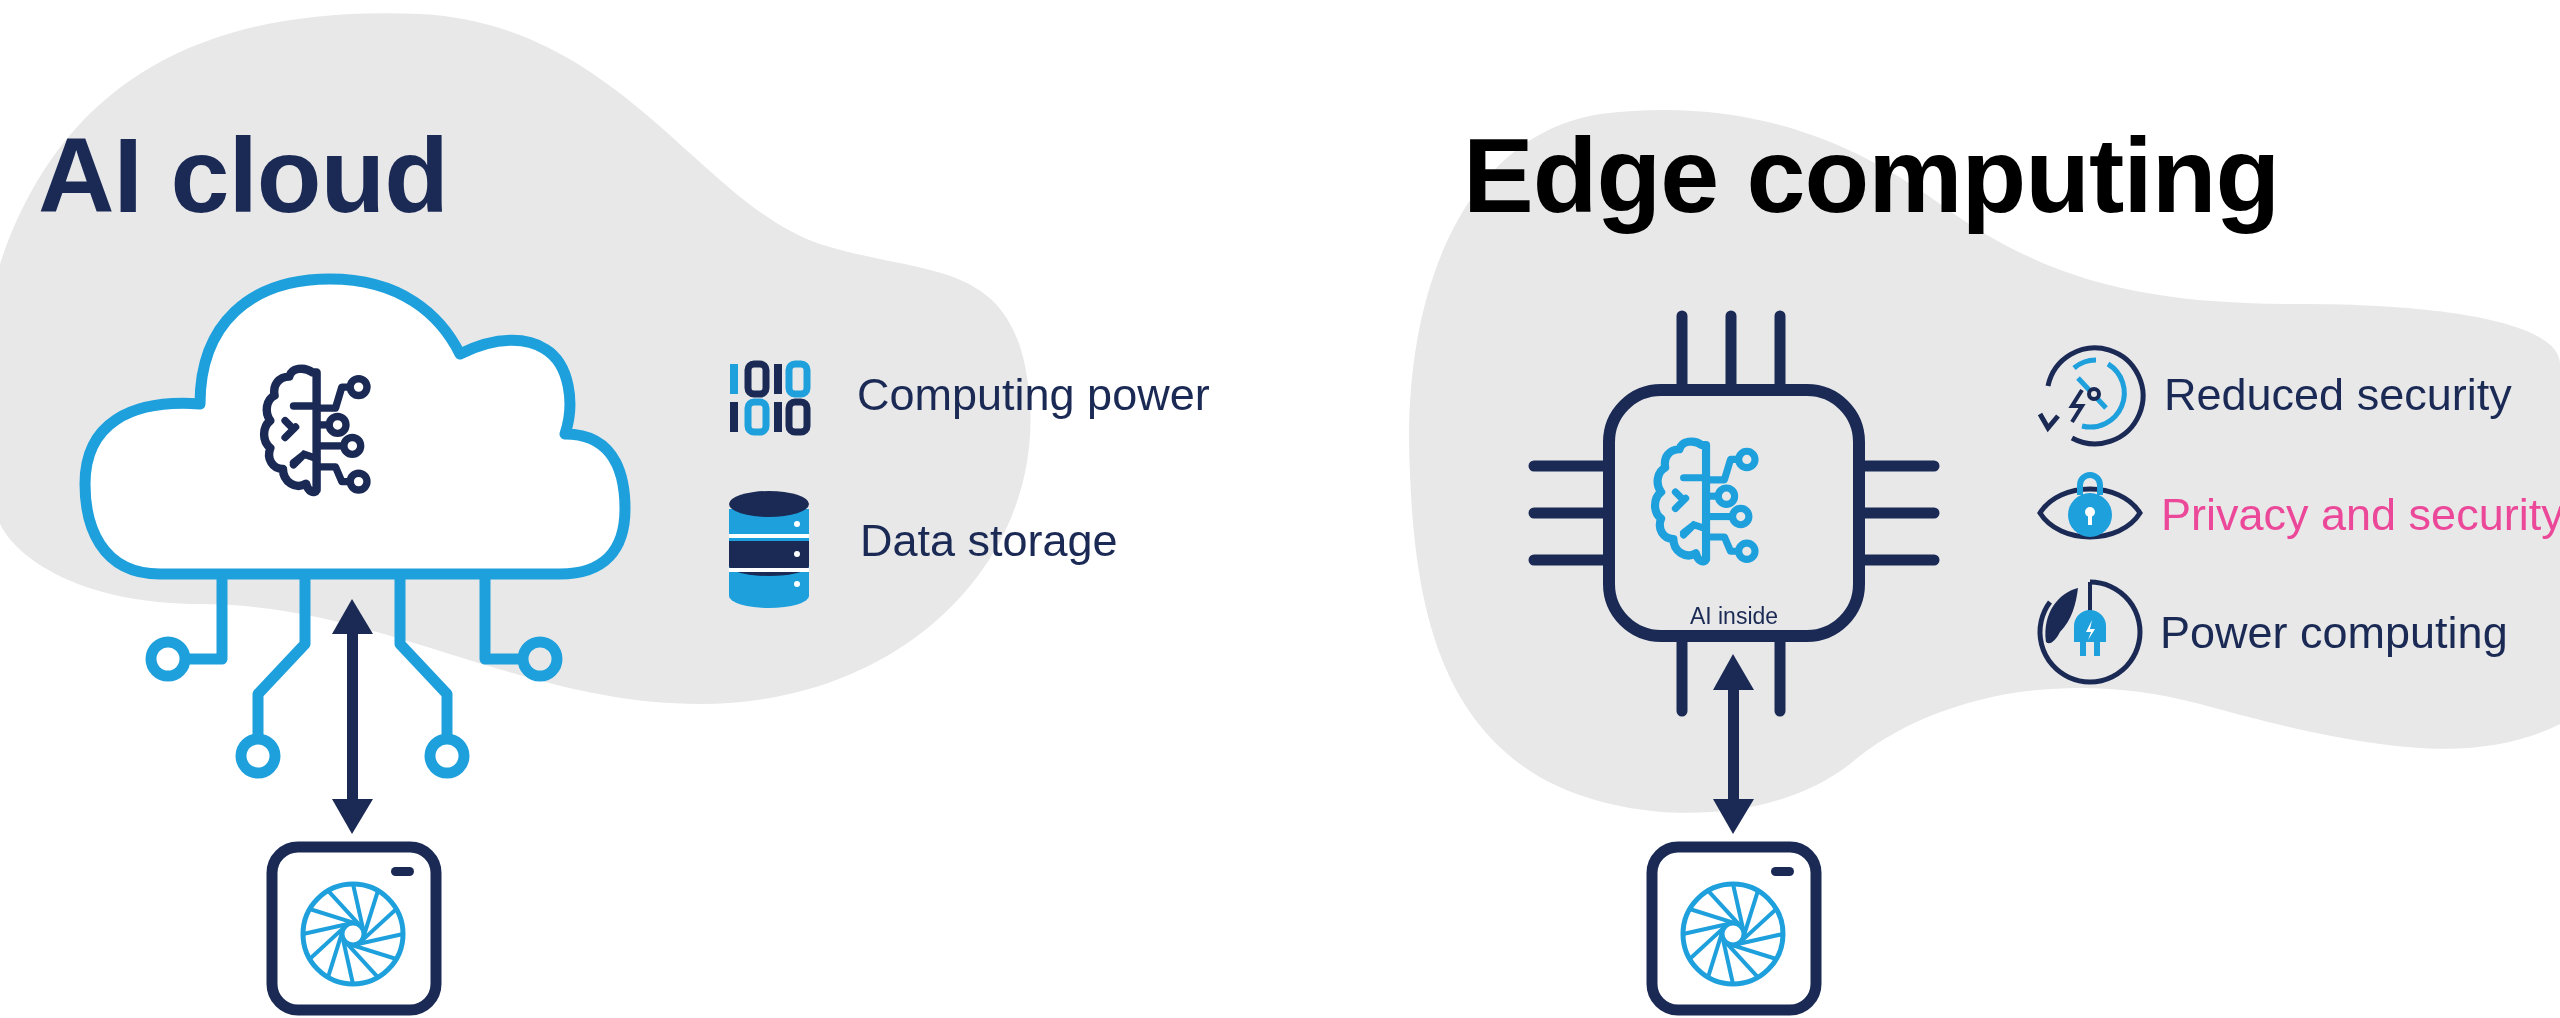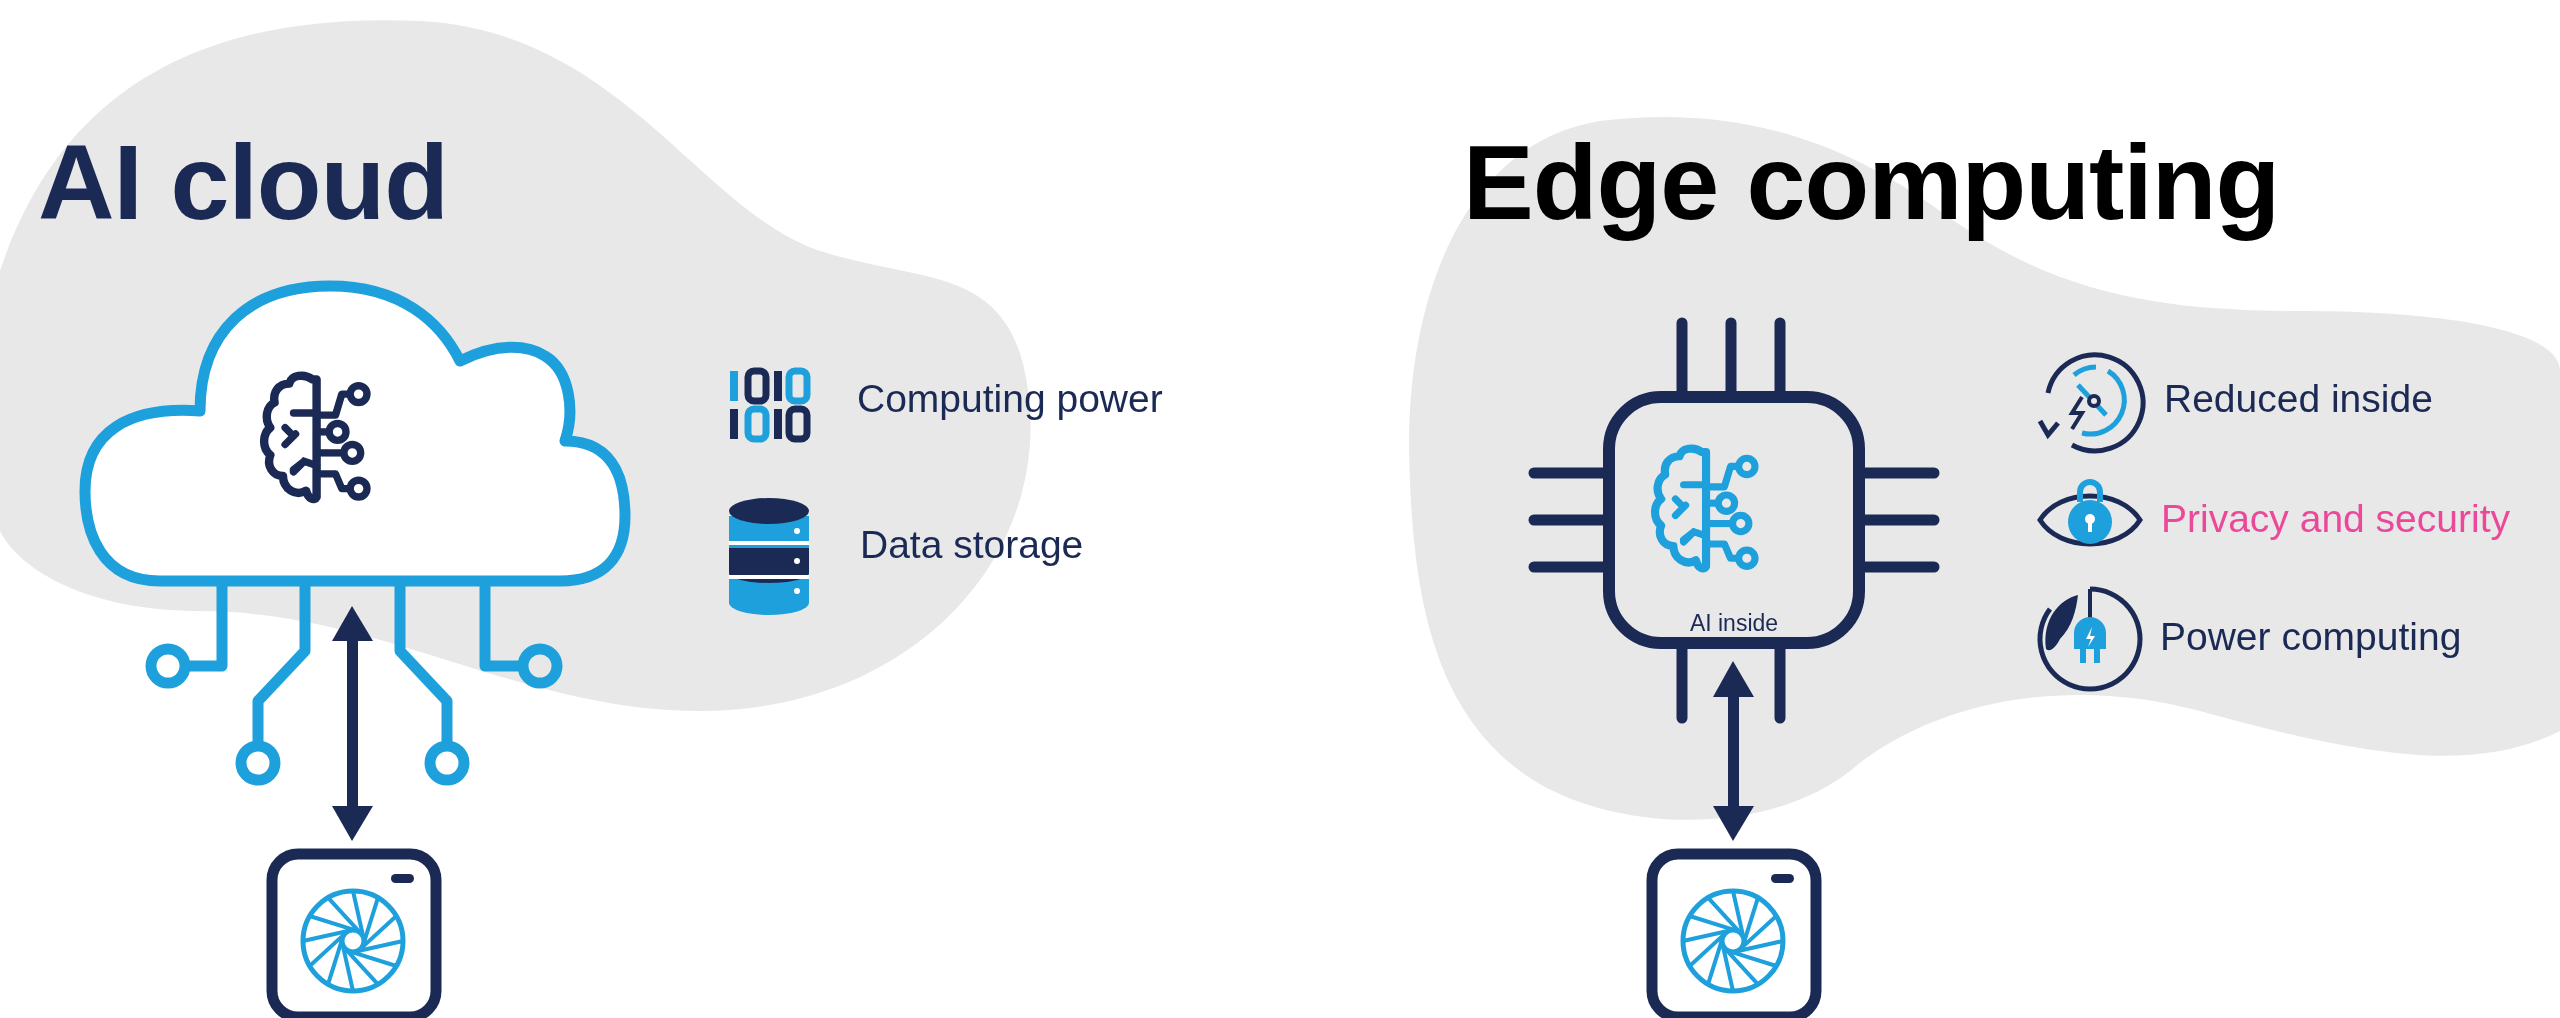--- a/index.html
+++ b/index.html
@@ -1,21 +1,21 @@
 <!DOCTYPE html>
 <html><head>
 <meta charset="utf-8">
 <style>
   html, body { margin: 0; padding: 0; background: #ffffff; }
   body { width: 2560px; height: 1018px; position: relative; overflow: hidden;
          font-family: "Liberation Sans", sans-serif; }
-  #stage { position: absolute; left: 0; top: 11px; width: 2560px; height: 818px; }
+  #stage { position: absolute; left: 0; top: 4px; width: 2560px; height: 818px; }
   .title { position: absolute; font-family: "Liberation Sans", sans-serif; font-weight: bold;
            font-size: 106px; line-height: 1; letter-spacing: -1px; white-space: nowrap; }
-  .feat { position: absolute; font-family: "Liberation Sans", sans-serif; font-size: 39px;
+  .feat { position: absolute; font-family: "Liberation Sans", sans-serif; font-size: 45px;
           line-height: 1; white-space: nowrap; }
   .chip-label { position: absolute; font-family: "Liberation Sans", sans-serif; font-size: 23px;
                 line-height: 1; white-space: nowrap; text-align: center; }
 </style>
 </head>
 <body>
 
 <div id="stage">
   <svg width="2560" height="1018" viewBox="0 0 2560 1018" xmlns="http://www.w3.org/2000/svg">
     <defs>
@@ -192,16 +192,16 @@
 
   
   <div class="title" style="left:38px; top:118px; color:#1b2a55;">AI cloud</div>
   <div class="title" style="left:1463px; top:118px; color:#000000;">Edge computing</div>
 
   <div class="feat" style="left:857px; top:368px; color:#1b2a55;">Computing power</div>
   <div class="feat" style="left:860px; top:514px; color:#1b2a55;">Data storage</div>
 
   <div class="chip-label" style="left:1634px; width:200px; top:601px; color:#1b2a55;text-align:center;">AI inside</div>
 
-  <div class="feat" style="left:2164px; top:368px; color:#1b2a55;">Reduced inside</div>
+  <div class="feat" style="left:2164px; top:368px; color:#1b2a55;">Reduced security</div>
   <div class="feat" style="left:2161px; top:488px; color:#ec4899;">Privacy and security</div>
   <div class="feat" style="left:2160px; top:606px; color:#1b2a55;">Power computing</div>
 </div>
 
 </body></html>

